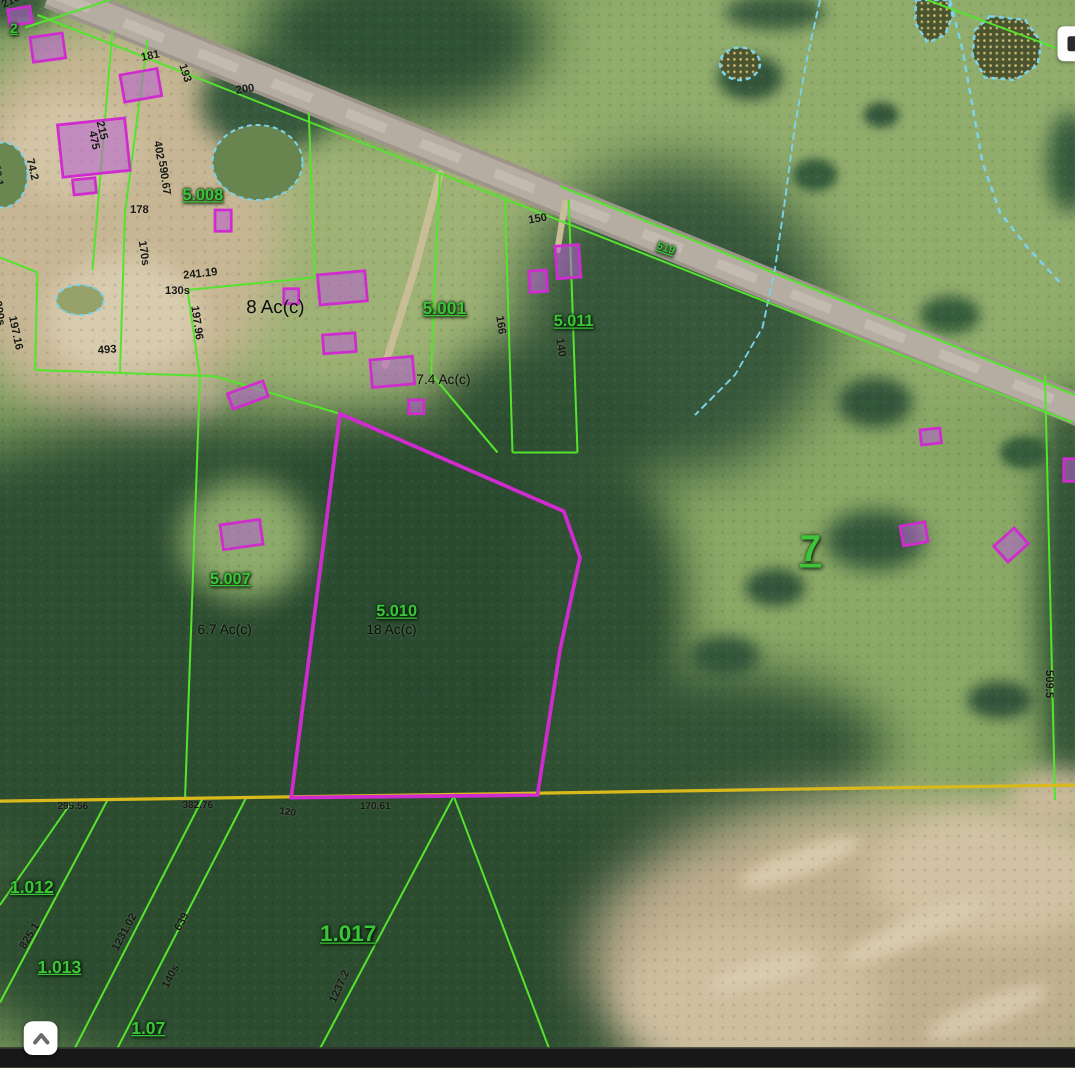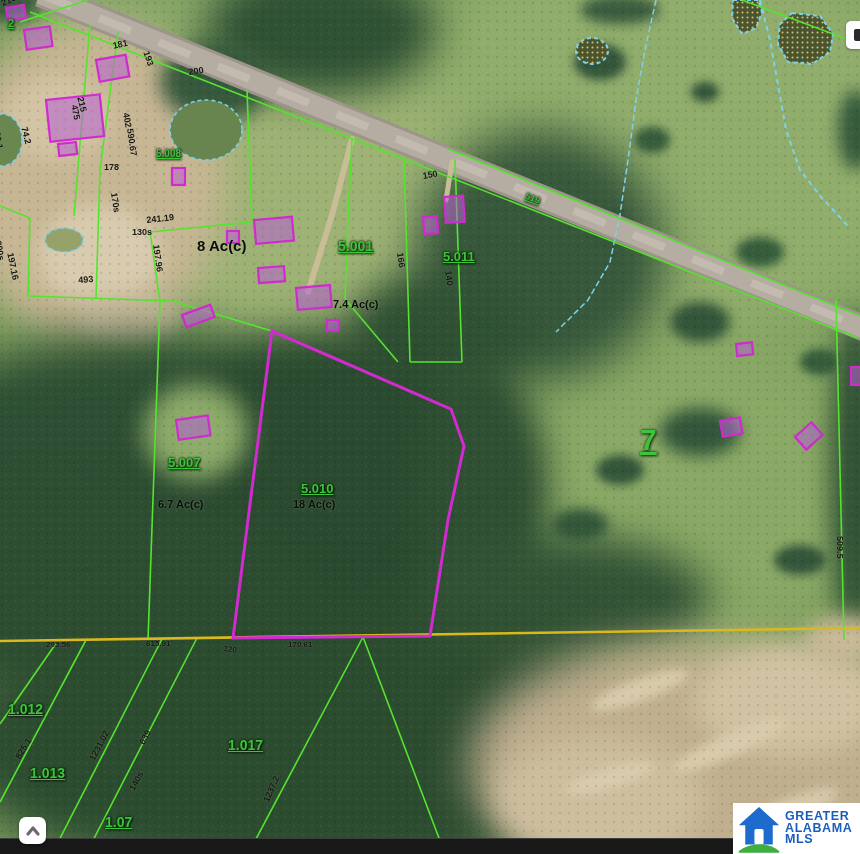--- a/index.html
+++ b/index.html
@@ -6,21 +6,21 @@
   #stage{position:relative;width:860px;height:854px;overflow:hidden;
          font-family:"Liberation Sans",sans-serif;background:#7fa05f;cursor:grab;}
   #map-svg{position:absolute;left:0;top:0;z-index:1;}
   #map-labels{position:absolute;left:0;top:0;width:100%;height:100%;z-index:2;pointer-events:none;}
   .lbl{position:absolute;white-space:nowrap;transform-origin:left top;line-height:1;}
   .lbl.p{color:#3ec43a;font-weight:700;text-decoration:underline;
          text-shadow:0 0 2px #062f06,0 0 3px rgba(0,20,0,.85),1px 1px 2px rgba(0,0,0,.7);}
   .lbl.s{color:#3ec43a;font-weight:700;text-decoration:underline;
          text-shadow:0 0 3px #062f06,1px 1px 3px rgba(0,0,0,.7);}
   .lbl.d{color:#181814;font-weight:700;text-shadow:0 0 2px rgba(235,235,215,.28);}
-  .lbl.a{color:#0c0c0a;font-weight:700;text-shadow:0 0 2px rgba(215,230,190,.35);}
+  .lbl.a{color:#0c0c0a;font-weight:400;text-shadow:0 0 2px rgba(215,230,190,.35);}
   #bottom-bar{position:absolute;left:0;top:838px;width:860px;height:16px;
               background:#181818;border-top:1px solid #3c3c3c;z-index:3;}
   #scroll-top-btn{position:absolute;left:19px;top:817px;width:27px;height:27px;background:#fff;
                   border-radius:7px;box-shadow:0 1px 3px rgba(0,0,0,.45);z-index:4;
                   display:flex;align-items:center;justify-content:center;cursor:pointer;}
   #map-control-btn{position:absolute;left:846px;top:21px;width:14px;height:28px;background:#fdfdfd;
                    border-radius:5px 0 0 5px;box-shadow:0 1px 3px rgba(0,0,0,.35);z-index:4;cursor:pointer;
                    display:flex;align-items:center;justify-content:flex-end;overflow:hidden;}
   #map-control-btn .glyph{width:10px;height:12px;margin-right:-4px;background:#2a2a2a;border-radius:2px;}
   #mls-logo{position:absolute;left:733px;top:803px;width:127px;height:51px;background:#fff;z-index:4;
@@ -144,28 +144,28 @@
       <rect x="176" y="420" width="32" height="20" transform="rotate(-8 176 420)" fill="rgba(182,95,212,0.55)" stroke="#cf2bcf" stroke-width="2.2"></rect>
       <rect x="444" y="197" width="19" height="26" transform="rotate(-4 444 197)" fill="rgba(182,95,212,0.55)" stroke="#cf2bcf" stroke-width="2.2"></rect>
       <rect x="423" y="217" width="14" height="17" transform="rotate(-4 423 217)" fill="rgba(182,95,212,0.55)" stroke="#cf2bcf" stroke-width="2.2"></rect>
       <rect x="736" y="344" width="16" height="12" transform="rotate(-6 736 344)" fill="rgba(182,95,212,0.55)" stroke="#cf2bcf" stroke-width="2.2"></rect>
       <rect x="720" y="421" width="20" height="16" transform="rotate(-10 720 421)" fill="rgba(182,95,212,0.55)" stroke="#cf2bcf" stroke-width="2.2"></rect>
       <rect x="795" y="437" width="22" height="17" transform="rotate(-42 795 437)" fill="rgba(182,95,212,0.55)" stroke="#cf2bcf" stroke-width="2.2"></rect>
       <rect x="851" y="367" width="12" height="18" transform="rotate(0 851 367)" fill="rgba(182,95,212,0.55)" stroke="#cf2bcf" stroke-width="2.2"></rect>
     </svg>
 
   <div id="map-labels">
-      <span class="lbl p" style="left: 146px; top: 149px; font-size: 10px; margin-left: 10px;">5.008</span>
+      <span class="lbl p" style="left: 146px; top: 149px; font-size: 13px;">5.008</span>
       <span class="lbl p" style="left: 338px; top: 239px; font-size: 14px; text-decoration: underline;">5.001</span>
       <span class="lbl p" style="left: 420px; top: 250px; font-size: 13px; padding-left: 23px;">5.011</span>
       <span class="lbl p" style="left: 168px; top: 456px; font-size: 13px;">5.007</span>
       <span class="lbl p" style="left: 301px; top: 482px; font-size: 13px;">5.010</span>
       <span class="lbl p" style="left: 8px; top: 702px; font-size: 14px;">1.012</span>
       <span class="lbl p" style="left: 30px; top: 766px; font-size: 14px;">1.013</span>
-      <span class="lbl p" style="left: 228px; top: 738px; font-size: 14px;">1.017</span>
+      <span class="lbl p" style="left: 256px; top: 738px; font-size: 18px;">1.017</span>
       <span class="lbl p" style="left: 105px; top: 815px; font-size: 14px;">1.07</span>
       <span class="lbl p" style="left: 527px; top: 192px; font-size: 9px; transform: rotate(19deg);">519</span>
       <span class="lbl p" style="left: 8px; top: 18px; font-size: 11px;">2</span>
       <span class="lbl s" style="left: 640px; top: 425px; font-size: 30px;">7</span>
       <span class="lbl a" style="left: 197px; top: 238px; font-size: 15px;">8 Ac(c)</span>
       <span class="lbl a" style="left: 333px; top: 263px; font-size: 11px; margin-top: 36px;">7.4 Ac(c)</span>
       <span class="lbl a" style="left: 293px; top: 499px; font-size: 11px;">18 Ac(c)</span>
       <span class="lbl a" style="left: 158px; top: 499px; font-size: 11px;">6.7 Ac(c)</span>
       <span class="lbl d" style="left: 188px; top: 68px; font-size: 9px; transform: rotate(-8deg);">200</span>
       <span class="lbl d" style="left: 84px; top: 96px; font-size: 9px; transform: rotate(76deg);">215</span>
@@ -182,21 +182,21 @@
       <span class="lbl d" style="left: 160px; top: 244px; font-size: 9px; transform: rotate(82deg);">197.96</span>
       <span class="lbl d" style="left: 78px; top: 276px; font-size: 9px; transform: rotate(-4deg);">493</span>
       <span class="lbl d" style="left: 2px; top: 240px; font-size: 9px; transform: rotate(80deg);">200s</span>
       <span class="lbl d" style="left: 14px; top: 252px; font-size: 9px; transform: rotate(78deg);">197.16</span>
       <span class="lbl d" style="left: 0px; top: 126px; font-size: 9px; transform: rotate(80deg);">530.1</span>
       <span class="lbl d" style="left: 28px; top: 126px; font-size: 9px; transform: rotate(76deg);">74.2</span>
       <span class="lbl d" style="left: 422px; top: 172px; font-size: 9px; transform: rotate(-10deg);">150</span>
       <span class="lbl d" style="left: 404px; top: 252px; font-size: 9px; transform: rotate(82deg);">166</span>
       <span class="lbl d" style="left: 452px; top: 270px; font-size: 9px; transform: rotate(82deg);">140</span>
       <span class="lbl d" style="left: 46px; top: 641px; font-size: 8px;">295.56</span>
-      <span class="lbl d" style="left: 146px; top: 640px; font-size: 8px;">615.91</span>
+      <span class="lbl d" style="left: 146px; top: 640px; font-size: 8px;">382.76</span>
       <span class="lbl d" style="left: 224px; top: 645px; font-size: 8px; transform: rotate(8deg);">120</span>
       <span class="lbl d" style="left: 288px; top: 641px; font-size: 8px;">170.61</span>
       <span class="lbl d" style="left: 844px; top: 536px; font-size: 9px; transform: rotate(90deg);">509.5</span>
       <span class="lbl d" style="left: 14px; top: 756px; font-size: 9px; transform: rotate(-58deg);">825.1</span>
       <span class="lbl d" style="left: 88px; top: 758px; font-size: 9px; transform: rotate(-62deg);">1231.02</span>
       <span class="lbl d" style="left: 138px; top: 742px; font-size: 9px; transform: rotate(-62deg);">639</span>
       <span class="lbl d" style="left: 128px; top: 788px; font-size: 9px; transform: rotate(-62deg);">140s</span>
       <span class="lbl d" style="left: 262px; top: 800px; font-size: 9px; transform: rotate(-66deg);">1237.2</span>
     </div>
 
@@ -205,26 +205,14 @@
   <div id="scroll-top-btn">
     <svg width="18" height="18" viewBox="0 0 18 18">
       <polyline points="4,12 9,6 14,12" fill="none" stroke="#6b6b6b" stroke-width="3.2" stroke-linecap="round" stroke-linejoin="round"></polyline>
     </svg>
   </div>
 
   <div id="map-control-btn">
     <div class="glyph"></div>
   </div>
 
-  <div id="mls-logo">
-    <svg class="house" width="44" height="48" viewBox="0 0 48 52">
-      <polygon points="24,2 46,22 39,22 39,43 9,43 9,22 2,22" fill="#1c6bcd"></polygon>
-      <rect x="19" y="26" width="10" height="17" rx="2" fill="#ffffff"></rect>
-      <path d="M2,50 C15,40 33,40 46,50 L46,52 L2,52 Z" fill="#3fae3e"></path>
-    </svg>
-    <div class="words">
-      <span>GREATER</span>
-      <span>ALABAMA</span>
-      <span>MLS</span>
-    </div>
-  </div>
 
 </div>
 
 </body></html>

